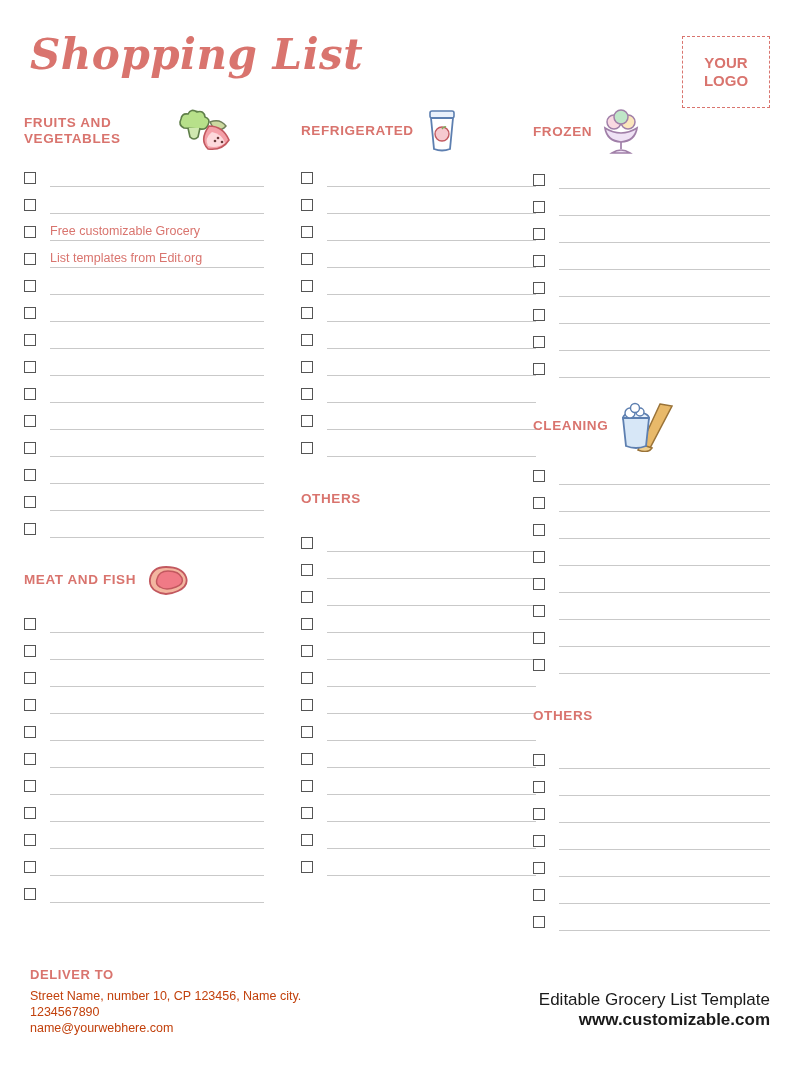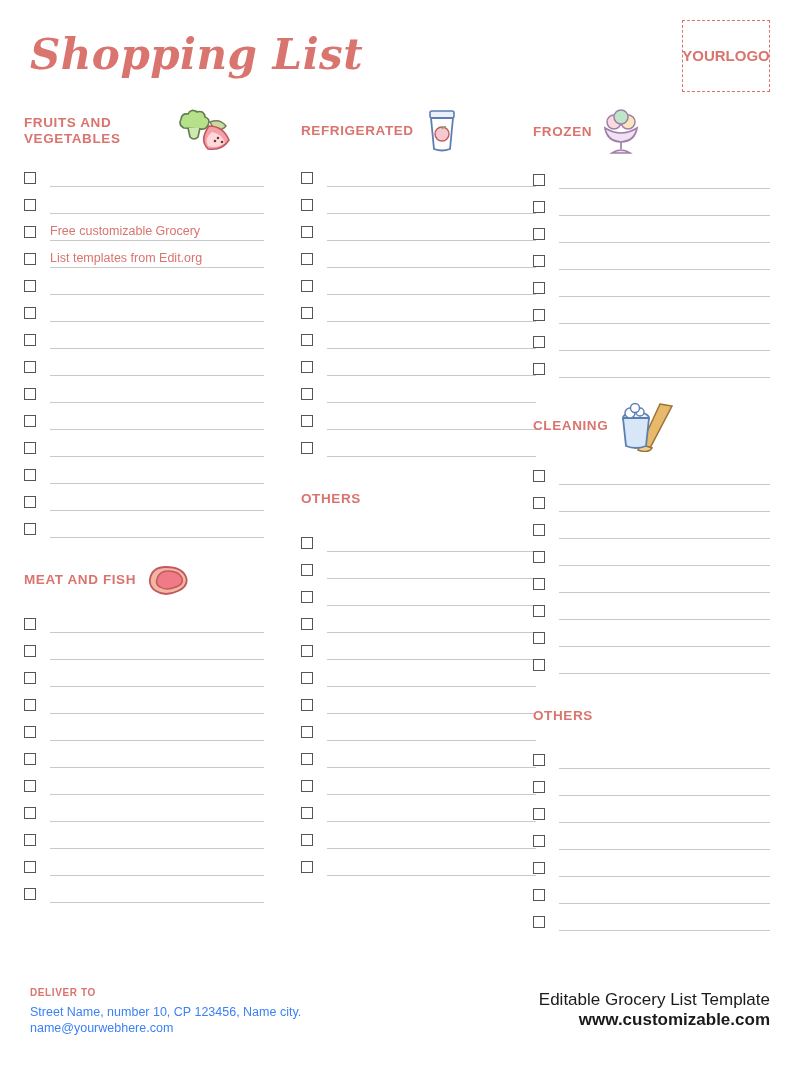--- a/index.html
+++ b/index.html
@@ -38,31 +38,31 @@
     font-weight: bold;
     font-size: 42px;
     color: #d9746e;
     letter-spacing: 0.5px;
     line-height: 1;
     margin: 0;
     padding-top: 14px;
   }
   .logo-box {
     position: absolute;
-    top: 0px;
+    top: 16px;
     right: 0px;
     width: 88px;
     height: 72px;
     border: 1.5px dashed #d9746e;
     color: #d9746e;
     font-weight: bold;
     font-size: 15px;
     line-height: 18px;
     display: flex;
-    flex-direction: row;
+    flex-direction: column;
     align-items: center;
     justify-content: center;
     text-align: left;
   }
 
   
   .col {
     position: absolute;
     top: 108px;
   }
@@ -125,29 +125,29 @@
   }
 
   
   .deliver {
     position: absolute;
     left: 30px;
     bottom: 30px;
     width: 420px;
   }
   .deliver-title {
-    font-size: 10px;
+    font-size: 13px;
     font-weight: bold;
     color: #d9746e;
     letter-spacing: 0.6px;
     margin-bottom: 6px;
   }
   .deliver-line {
     font-size: 12.5px;
-    color: #3b82f6;
+    color: #c2410c;
     line-height: 16px;
   }
   .footer-right {
     position: absolute;
     right: 30px;
     bottom: 36px;
     text-align: right;
     color: #1a1a1a;
     font-size: 17px;
     line-height: 20px;
@@ -553,20 +553,21 @@
             <div class="checkbox"></div>
             <div class="line"></div>
           </div>
         </div>
       </div>
     </div>
 
   <div class="deliver">
     <div class="deliver-title">DELIVER TO</div>
     <div class="deliver-line">Street Name, number 10, CP 123456, Name city.</div>
+    <div class="deliver-line">1234567890</div>
     <div class="deliver-line">name@yourwebhere.com</div>
   </div>
 
   <div class="footer-right">
     <div>Editable Grocery List Template</div>
     <div class="bold">www.customizable.com</div>
   </div>
 
 </div>
 

